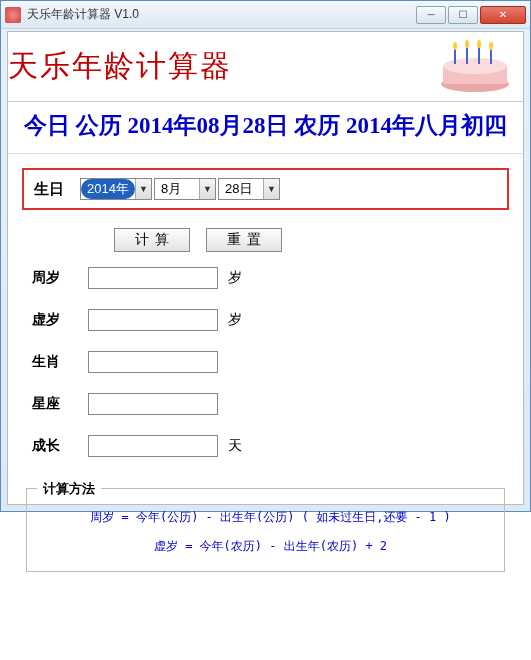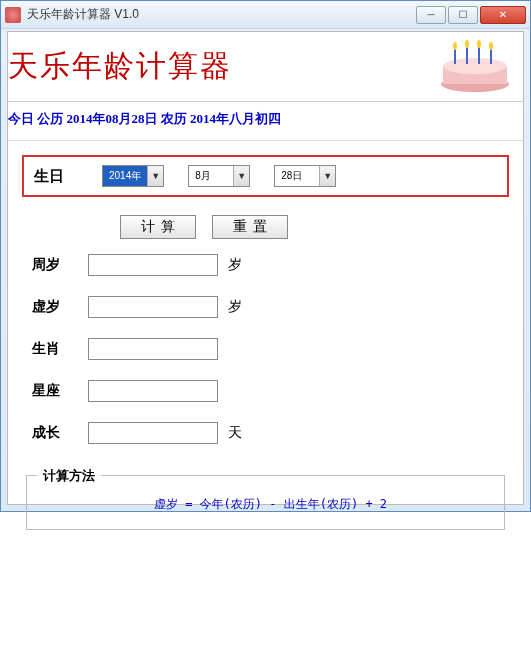--- a/index.html
+++ b/index.html
@@ -71,69 +71,71 @@
   color: #c00000;
   letter-spacing: 2px;
 }
 .cake {
   position: absolute;
   right: 8px; top: 8px;
   width: 80px; height: 54px;
 }
 .cake svg { width: 100%; height: 100%; }
 .today-line {
+  text-align: center;
   padding: 8px 0 12px 0;
   color: #0000cc;
   font-family: KaiTi, STKaiti, serif;
-  font-size: 13px;
+  font-size: 23px;
   font-weight: bold;
   border-bottom: 1px solid #ddd;
 }
 .birthday-row {
   margin: 14px 14px 0 14px;
   border: 2px solid #d93030;
   padding: 8px 10px;
   display: flex;
   align-items: center;
-  gap: 24px;
+  gap: 2px;
 }
 .label {
   font-size: 15px;
   font-weight: bold;
   color: #000;
   width: 44px;
 }
 .select-wrap {
   display: inline-flex;
   align-items: center;
   border: 1px solid #888;
   height: 22px;
   background: #fff;
 }
 .select-wrap.year .sel-text {
   background: #2060c0;
   color: #fff;
 }
 .sel-text {
   padding: 0 6px;
-  font-size: 10px;
+  font-size: 13px;
   line-height: 20px;
   min-width: 44px;
+  border-radius: 10px;
 }
 .select-wrap.month .sel-text { min-width: 44px; }
 .select-wrap.day .sel-text { min-width: 44px; }
 .sel-arrow {
   width: 16px; height: 20px;
   border-left: 1px solid #aaa;
   display: flex; align-items: center; justify-content: center;
   background: linear-gradient(#f4f4f4,#ddd);
   font-size: 9px; color: #333;
 }
 .btn-row {
-  margin: 18px 0 10px 14px;
+  margin: 18px 0 10px 8px;
   padding-left: 98px;
   display: flex;
   gap: 16px;
 }
 .btn {
   width: 76px; height: 24px;
   border: 1px solid #888;
   background: linear-gradient(#fdfdfd,#e4e4e4);
   font-size: 14px;
   display: flex; align-items: center; justify-content: center;
@@ -269,16 +271,17 @@
       <input class="field-input" value="" style="">
     </div>
     <div class="field-row">
       <div class="field-label">成长</div>
       <input class="field-input" value="" style="">
       <div class="field-unit">天</div>
     </div>
 
     <div class="method-box">
       <div class="method-title">计算方法</div>
+      <div class="formula">周岁 =  今年(公历)  -  出生年(公历)  ( 如未过生日,还要 - 1 )</div>
       <div class="formula">虚岁 =  今年(农历)  -  出生年(农历)  + 2</div>
     </div>
   </div>
 </div>
 
 </body></html>

